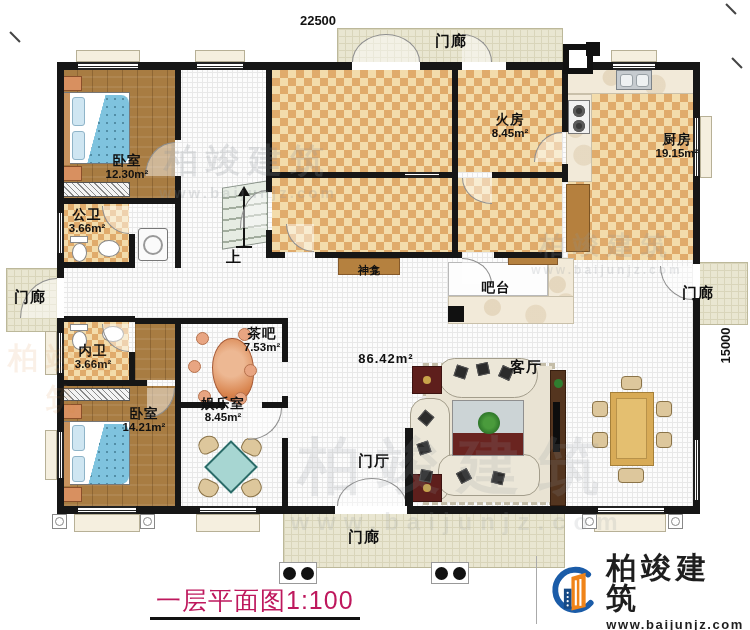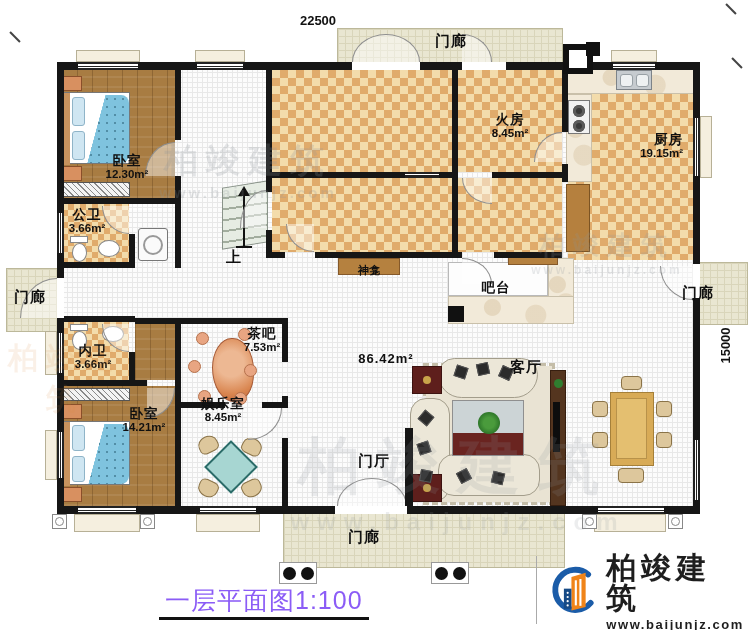--- a/index.html
+++ b/index.html
@@ -29,21 +29,21 @@
   .pillars::before,.pillars::after{content:'';width:13px;height:13px;background:#111;border-radius:50%;}
   .sofa{background:#ece7d8;border:1.5px solid #a39d8b;z-index:6;}
   .pillow-d{width:12px;height:12px;background:#2b2b2b;border:1px solid #555;z-index:7;}
   .chair{background:#ddc79c;border:1.2px solid #8a7348;border-radius:4px;z-index:6;}
   .stool{width:13px;height:13px;border-radius:50%;background:#e8a582;border:1.5px solid #b5714c;z-index:6;}
   .wm{z-index:60;color:#8d949b;font-weight:bold;text-align:center;pointer-events:none;}
   .wm .t1{letter-spacing:8px;}
   .wm .t2{letter-spacing:3px;}
   .tick{width:14px;height:2px;background:#444;transform:rotate(45deg);z-index:5;}
   .ftr-stats{font-size:10px;color:#111;font-weight:bold;line-height:1.55;z-index:70;}
-  #title{font-size:25px;color:#8b5cf6;border-bottom:3px solid #111;padding:0 6px 0 6px;z-index:70;letter-spacing:1px;margin-left:9px;}
+  #title{font-size:25px;color:#be185d;border-bottom:3px solid #111;padding:0 6px 0 6px;z-index:70;letter-spacing:1px;}
   #brand-name{font-size:30px;font-weight:bold;color:#1e1e1e;letter-spacing:5px;line-height:1;}
   #brand-url{font-size:13px;font-weight:bold;color:#1e1e1e;letter-spacing:1.6px;margin-top:4px;}
 </style>
 </head>
 <body>
 
 <div id="plan">
 
   <div class="abs tick" style="left:8px;top:36px;"></div>
   <div class="abs tick" style="left:724px;top:8px;"></div>
@@ -266,21 +266,21 @@
       <div class="ar">12.30m²</div>
     </div>
   <div class="abs lbl" style="left:58px;top:207px;width:58px;">
       <div class="nm">公卫</div>
       <div class="ar">3.66m²</div>
     </div>
   <div class="abs lbl" style="left:475px;top:112px;width:70px;">
       <div class="nm">火房</div>
       <div class="ar">8.45m²</div>
     </div>
-  <div class="abs lbl" style="left:603px;top:132px;width:80px;text-align:right;">
+  <div class="abs lbl" style="left:637px;top:132px;width:80px;">
       <div class="nm">厨房</div>
       <div class="ar">19.15m²</div>
     </div>
   <div class="abs lbl" style="left:338px;top:260px;width:62px;"><span style="font-size:11px;">神龛</span></div>
   <div class="abs lbl" style="left:466px;top:278px;width:60px;"><span class="nm">吧台</span></div>
   <div class="abs lbl" style="left:64px;top:343px;width:58px;">
       <div class="nm">内卫</div>
       <div class="ar">3.66m²</div>
     </div>
   <div class="abs lbl" style="left:232px;top:326px;width:60px;">

